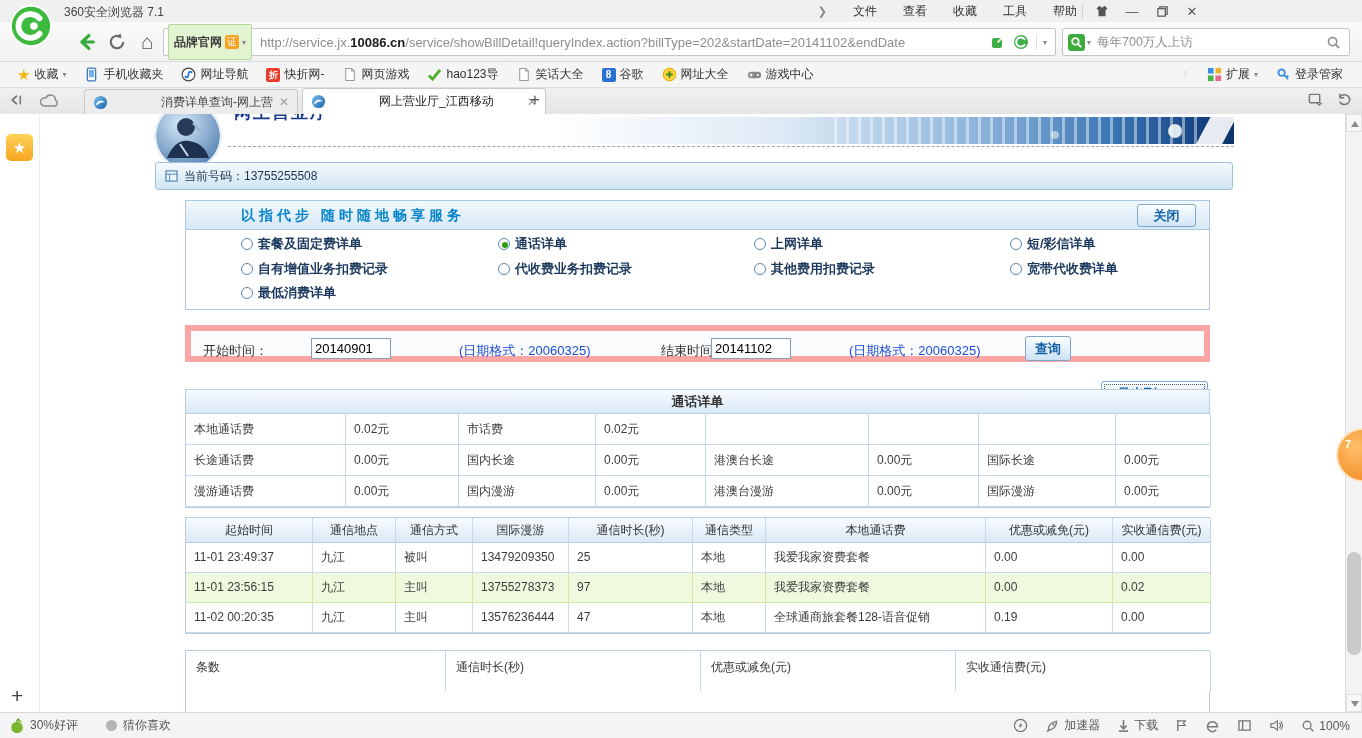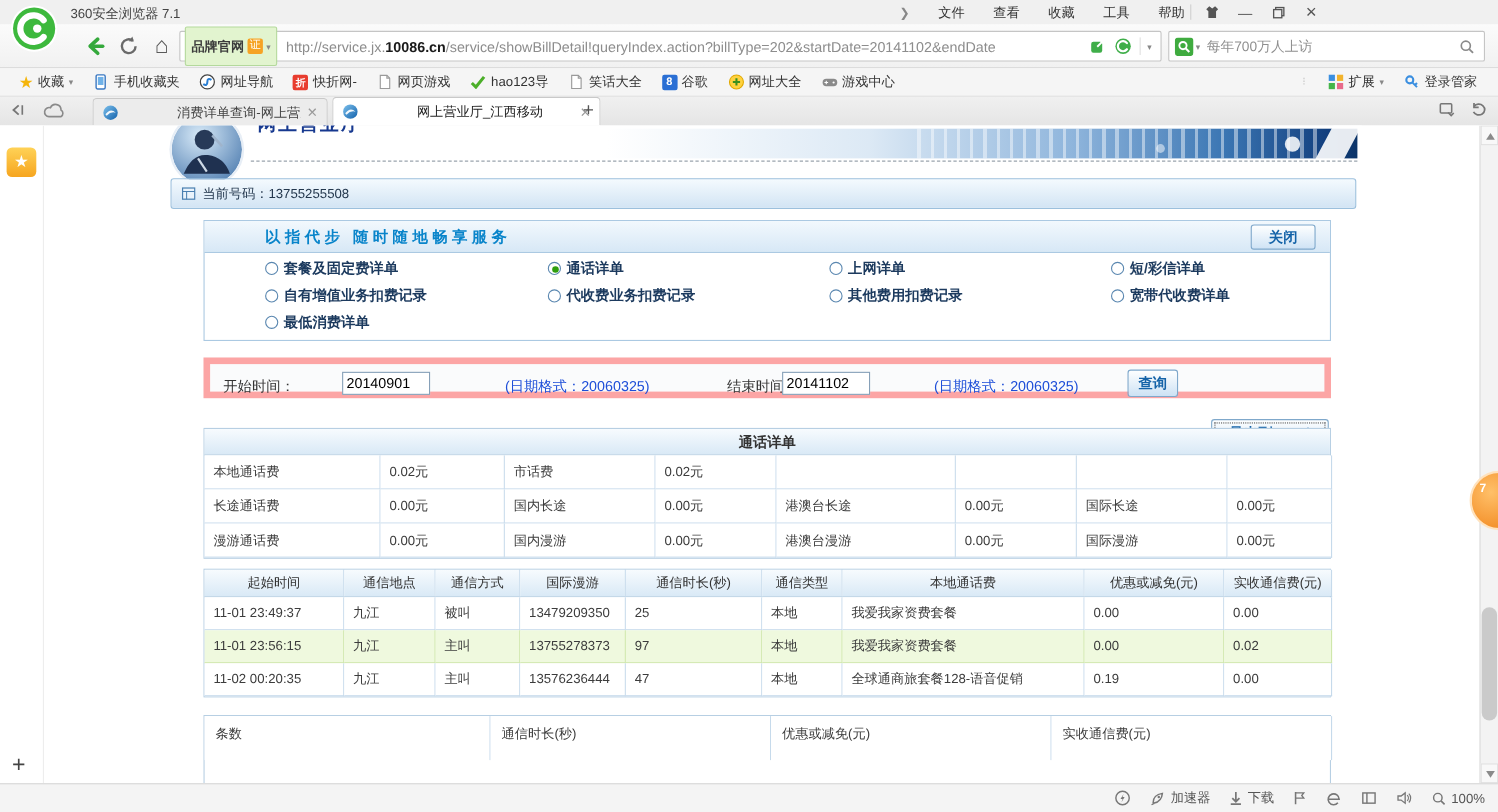--- a/index.html
+++ b/index.html
@@ -573,20 +573,34 @@
 
   <div id="scrollbar">
     <div class="scroll-btn" id="scroll-up" style="top:0"></div>
     <div id="scroll-thumb"></div>
     <div class="scroll-btn" id="scroll-down"></div>
   </div>
   <div id="float-badge"><span>7</span></div>
 </div>
 
 <div id="statusbar">
+  <div id="sb-left">
+    <span>
+        <svg width="14" height="16" viewBox="0 0 14 16">
+          <circle cx="7" cy="9.5" r="5.8" fill="#7ab52e"></circle>
+          <path d="M7 3.8 Q7 1.5 9.2 1" stroke="#5a8a1e" stroke-width="1.4" fill="none"></path>
+          <ellipse cx="9.8" cy="3" rx="2" ry="1" fill="#8ec63f" transform="rotate(28 9.8 3)"></ellipse>
+        </svg>
+      </span>
+    <span>30%好评</span>
+    <span id="sb-suggest">
+        <span id="sb-dot"></span>
+        <span>猜你喜欢</span>
+      </span>
+  </div>
   <div id="sb-right">
     <span class="sb-item">
         <svg width="15" height="15" viewBox="0 0 16 16">
           <circle cx="8" cy="8" r="6.5" stroke="#777" fill="none" stroke-width="1.4"></circle>
           <path d="M9 4 L6 9 h2 L7 12 L10 7 h-2 z" fill="#777"></path>
         </svg>
       </span>
     <span class="sb-item">
       <svg width="15" height="15" viewBox="0 0 16 16">
           <path d="M3.5 12.5 C3.5 8 6.5 4.5 12.5 3.5 C12 9 9 12 4.5 12.8 Z" fill="none" stroke="#777" stroke-width="1.4"></path>

